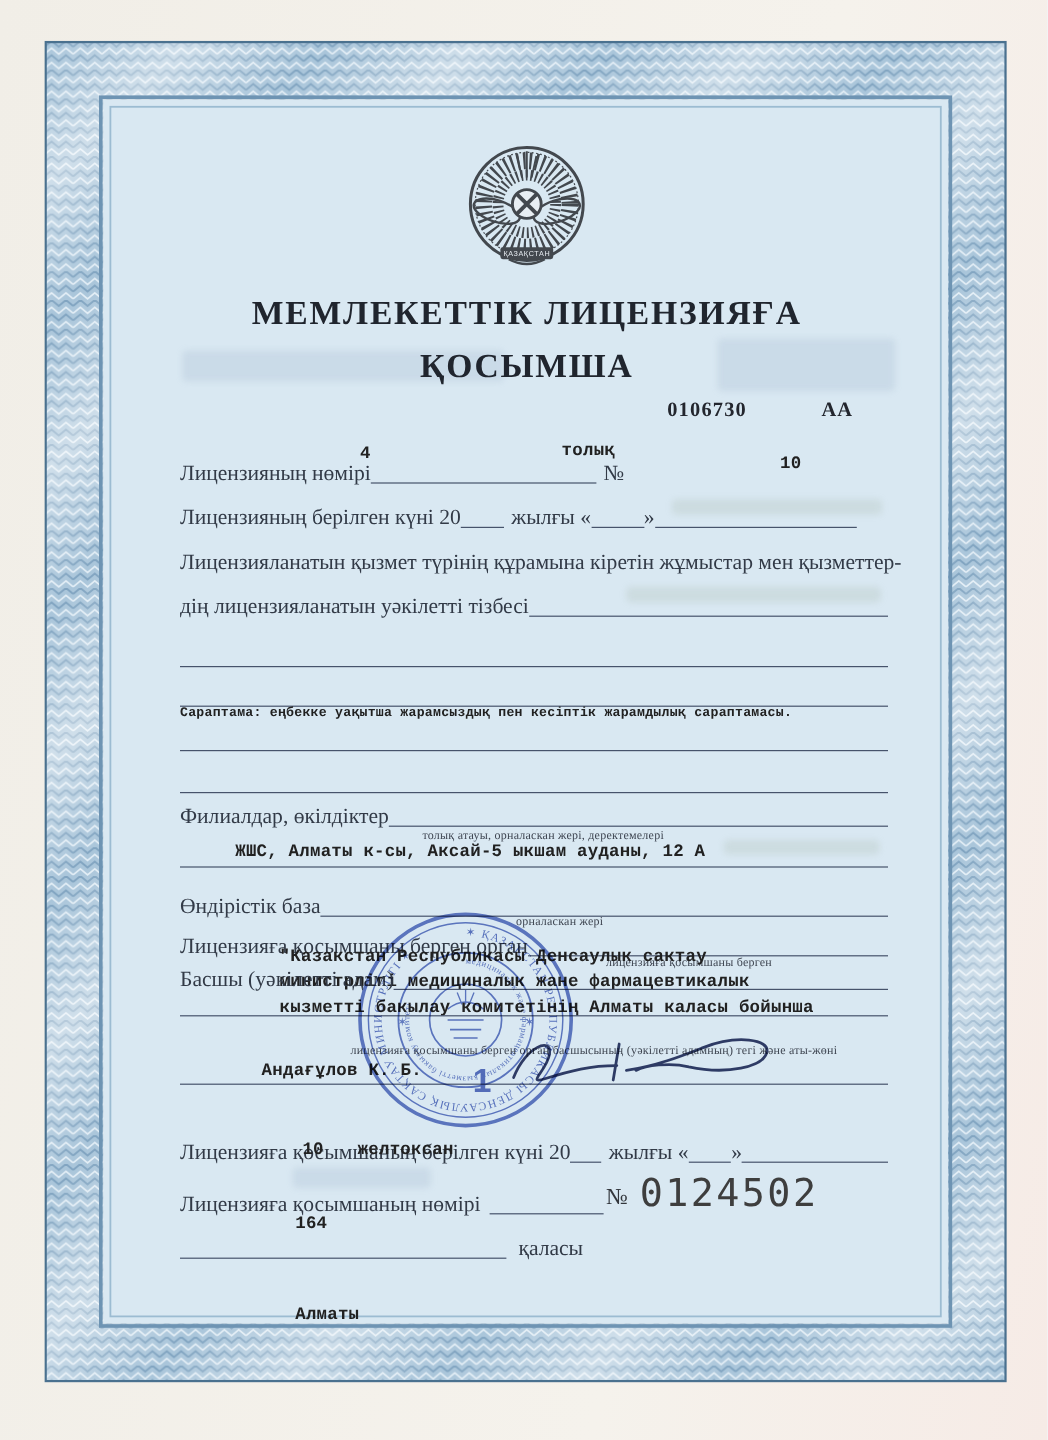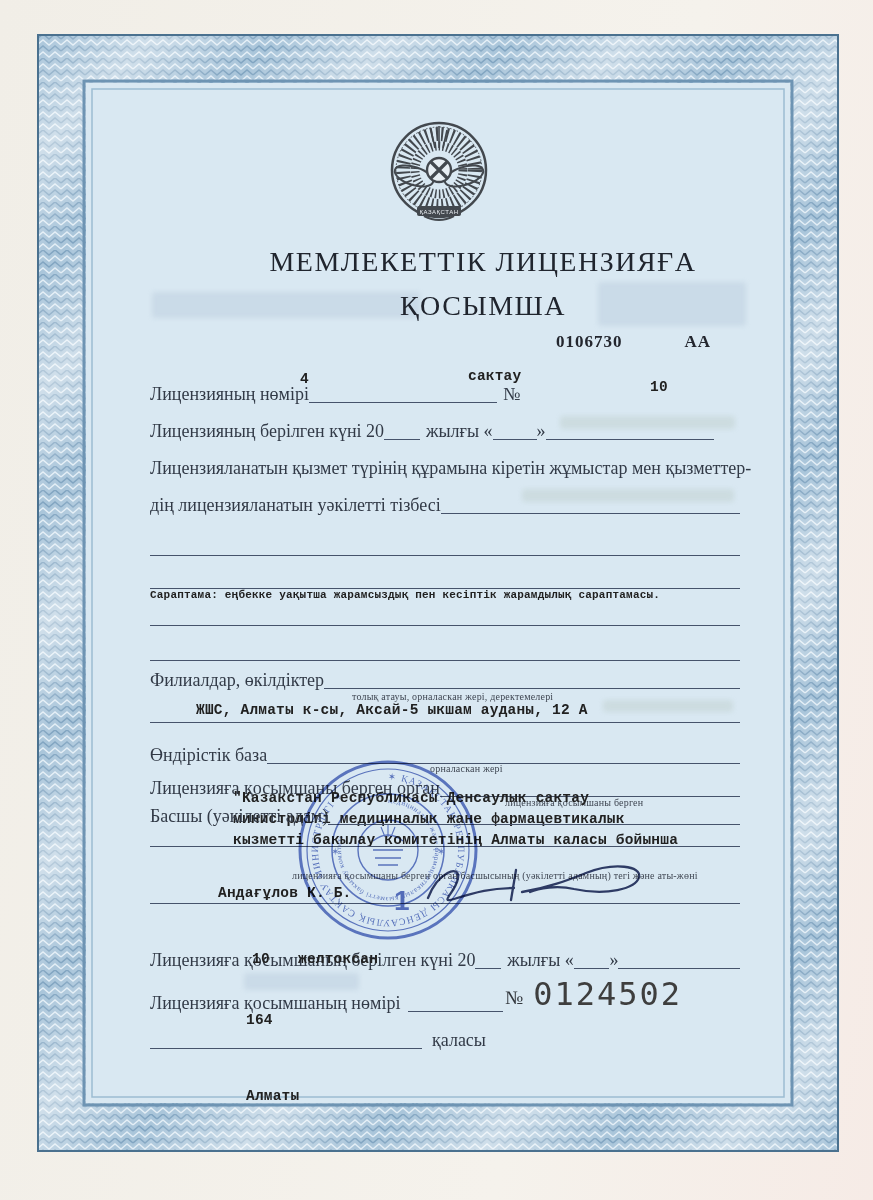--- a/index.html
+++ b/index.html
@@ -6,21 +6,21 @@
   #doc{
     position:relative; width:873px; height:1200px; overflow:hidden;
     background:linear-gradient(100deg,#f1eee7 0%,#f5f2ec 65%,#f6ebe6 100%);
     font-family:"Liberation Serif", serif;
     color:#323a47;
   }
   .frame-svg{position:absolute; left:37px; top:34px;}
   .emblem{position:absolute; left:384px; top:118px; width:110px; height:112px;}
   .title{
     position:absolute; left:86px; width:706px; text-align:center;
-    font-weight:normal; font-size:28px; letter-spacing:1.5px; color:#20252e;padding-left:44px;
+    font-weight:bold; font-size:28px; letter-spacing:1.5px; color:#20252e;
   }
   .serial-row{position:absolute; left:556px; top:332px; display:flex; gap:62px;
     font-weight:bold; font-size:17px; letter-spacing:1px; color:#23262e;align-items:flex-end;}
   .row{position:absolute; left:150px; right:133px; display:flex; align-items:flex-start;
     font-size:18px; white-space:nowrap; line-height:1.15;}
   .row .lbl{flex:none;}
   .uline{display:inline-block; border-bottom:1.4px solid #46536b; height:1em;}
   .fill{flex:1 1 auto; border-bottom:1.4px solid #46536b; height:1em;}
   .hr{position:absolute; left:150px; right:133px; border-bottom:1.4px solid #46536b; height:0;}
   .caption{position:absolute; font-size:10px; color:#3f4652; letter-spacing:.2px; white-space:nowrap;}
@@ -101,21 +101,21 @@
     <span>0106730</span>
     <span>АА</span>
   </div>
 
   <div class="row" style="top:384px;">
     <span class="lbl">Лицензияның нөмірі</span>
     <span class="uline" style="width:188px;"></span>
     <span style="margin-left:6px;">№</span>
   </div>
   <div class="typed" style="left:300px; top:371px;">4</div>
-  <div class="typed" style="left:468px; top:368px;">сактау</div>
+  <div class="typed" style="left:468px; top:368px;">толық</div>
   <div class="typed" style="left:650px; top:379px;">10</div>
 
   <div class="row" style="top:421px;">
     <span class="lbl">Лицензияның берілген күні 20</span>
     <span class="uline" style="width:36px;"></span>
     <span class="lbl" style="margin-left:6px;">жылғы «</span>
     <span class="uline" style="width:44px;"></span>
     <span class="lbl">»</span>
     <span class="uline" style="width:168px;"></span>
   </div>

